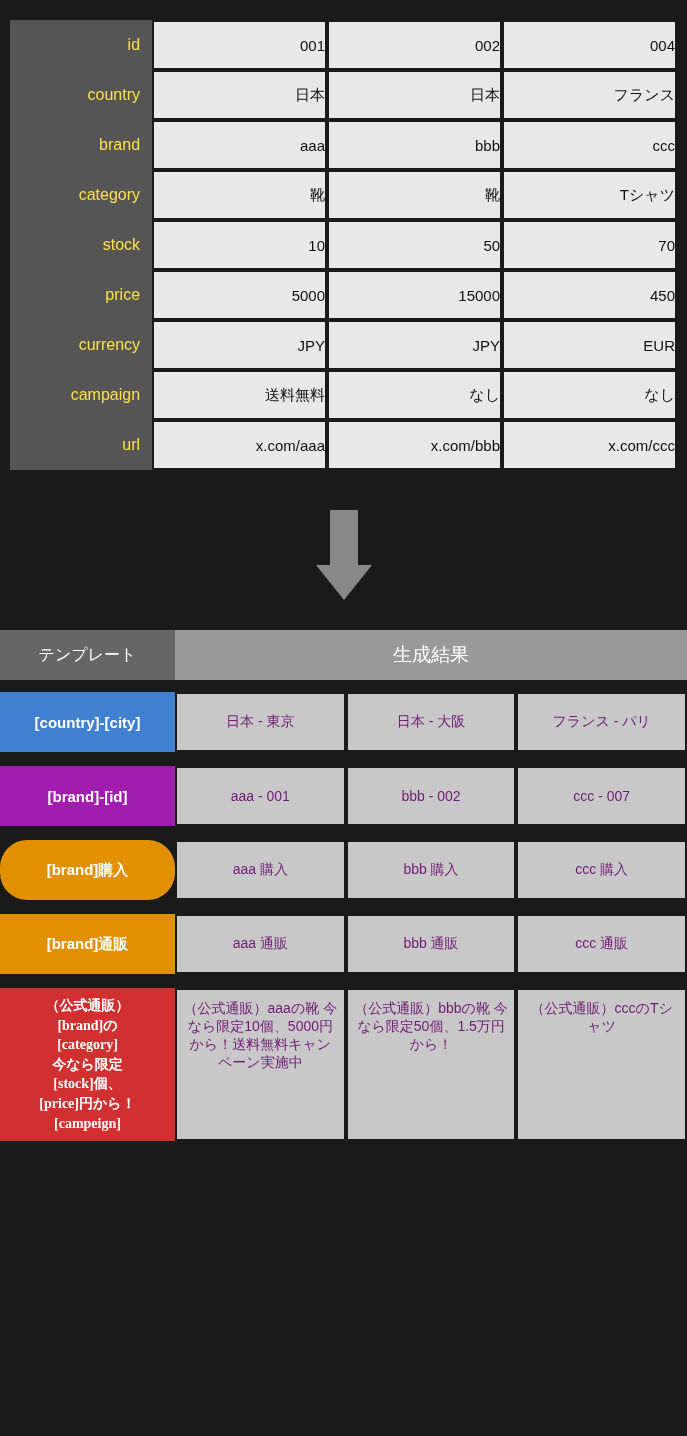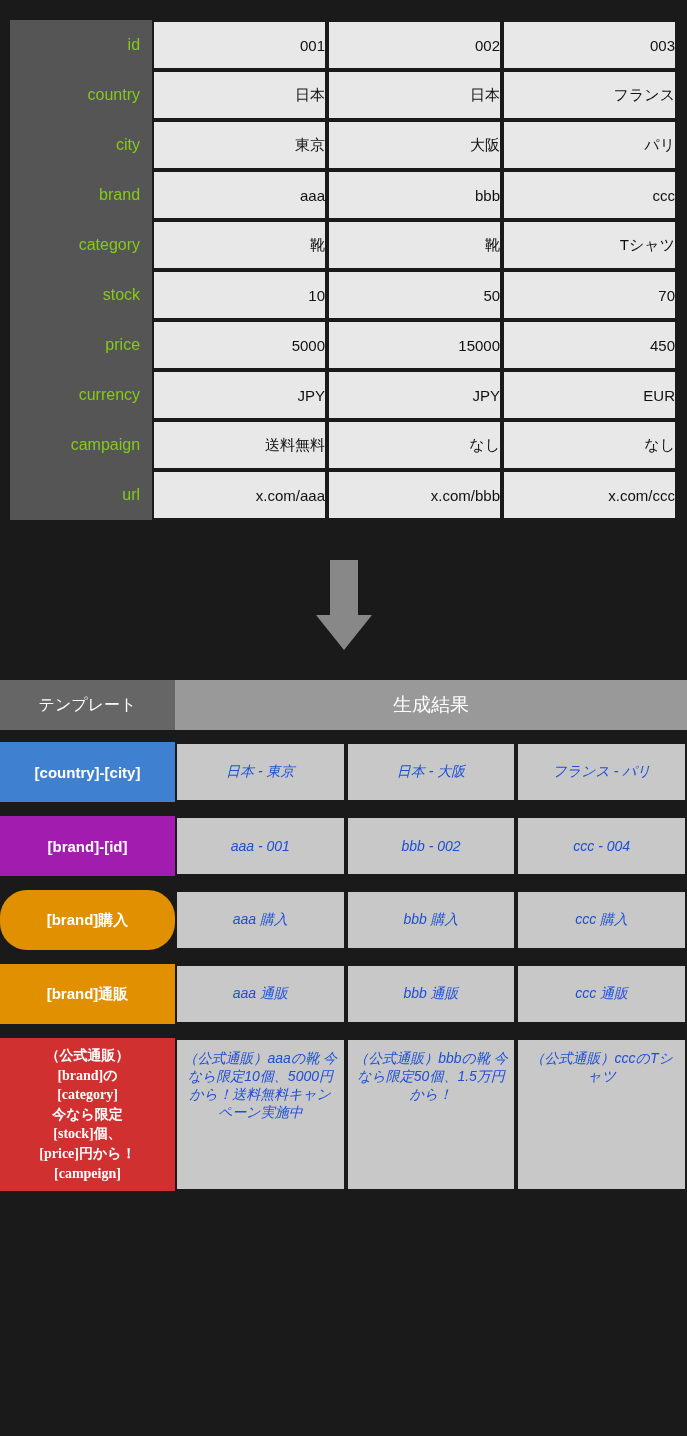--- a/index.html
+++ b/index.html
@@ -21,21 +21,21 @@
       border-collapse: separate;
       border-spacing: 0;
     }
 
     .data-table tr {
       height: 50px;
     }
 
     .data-table td.row-label {
       background: #555;
-      color: #84cc16;
+      color: #fde047;
       text-align: right;
       padding-right: 12px;
       width: 145px;
       font-size: 16px;
       font-weight: normal;
     }
 
     .data-table td.cell {
       background: #e8e8e8;
       color: #111;
@@ -132,29 +132,28 @@
 
     .template-blue { background: #4080d0; }
     .template-green { background: #a21caf; }
     .template-orange { background: #e09000; }
     .template-red { background: #d03030; }
 
     .gen-data-cell {
       flex: 1;
       min-height: 60px;
       background: #c8c8c8;
-      color: #1d4ed8;
+      color: #701a75;
       display: flex;
       align-items: center;
       justify-content: center;
       font-size: 14px;
       text-align: center;
       border: 2px solid #1a1a1a;
       padding: 6px;
-      font-style: italic;
     }
 
     .gen-row-wrapper {
       margin-bottom: 2px;
     }
 
     .gen-gap {
       height: 12px;
       background: #1a1a1a;
     }
@@ -176,33 +175,27 @@
 </head>
 <body>
 
 <div class="top-section">
   <table class="data-table">
     <tbody id="table-body">
         <tr>
           <td class="row-label">id</td>
           <td class="cell">001</td>
           <td class="cell">002</td>
-          <td class="cell">003</td>
+          <td class="cell">004</td>
         </tr>
         <tr>
           <td class="row-label">country</td>
           <td class="cell">日本</td>
           <td class="cell">日本</td>
           <td class="cell">フランス</td>
-        </tr>
-        <tr>
-          <td class="row-label">city</td>
-          <td class="cell">東京</td>
-          <td class="cell">大阪</td>
-          <td class="cell">パリ</td>
         </tr>
         <tr>
           <td class="row-label">brand</td>
           <td class="cell">aaa</td>
           <td class="cell">bbb</td>
           <td class="cell">ccc</td>
         </tr>
         <tr>
           <td class="row-label">category</td>
           <td class="cell">靴</td>
@@ -264,21 +257,21 @@
           <div class="gen-data-cell">日本 - 大阪</div>
           <div class="gen-data-cell">フランス - パリ</div>
         </div>
       </div>
       <div class="gen-gap"></div>
       <div class="gen-row-wrapper">
         <div class="gen-row">
           <div class="gen-template-cell template-green" style="white-space: pre-line;">[brand]-[id]</div>
           <div class="gen-data-cell">aaa - 001</div>
           <div class="gen-data-cell">bbb - 002</div>
-          <div class="gen-data-cell">ccc - 004</div>
+          <div class="gen-data-cell">ccc - 007</div>
         </div>
       </div>
       <div class="gen-gap"></div>
       <div class="gen-row-wrapper">
         <div class="gen-row">
           <div class="gen-template-cell template-orange" style="white-space: pre-line; border-radius: 27px;">[brand]購入</div>
           <div class="gen-data-cell">aaa 購入</div>
           <div class="gen-data-cell">bbb 購入</div>
           <div class="gen-data-cell">ccc 購入</div>
         </div>

